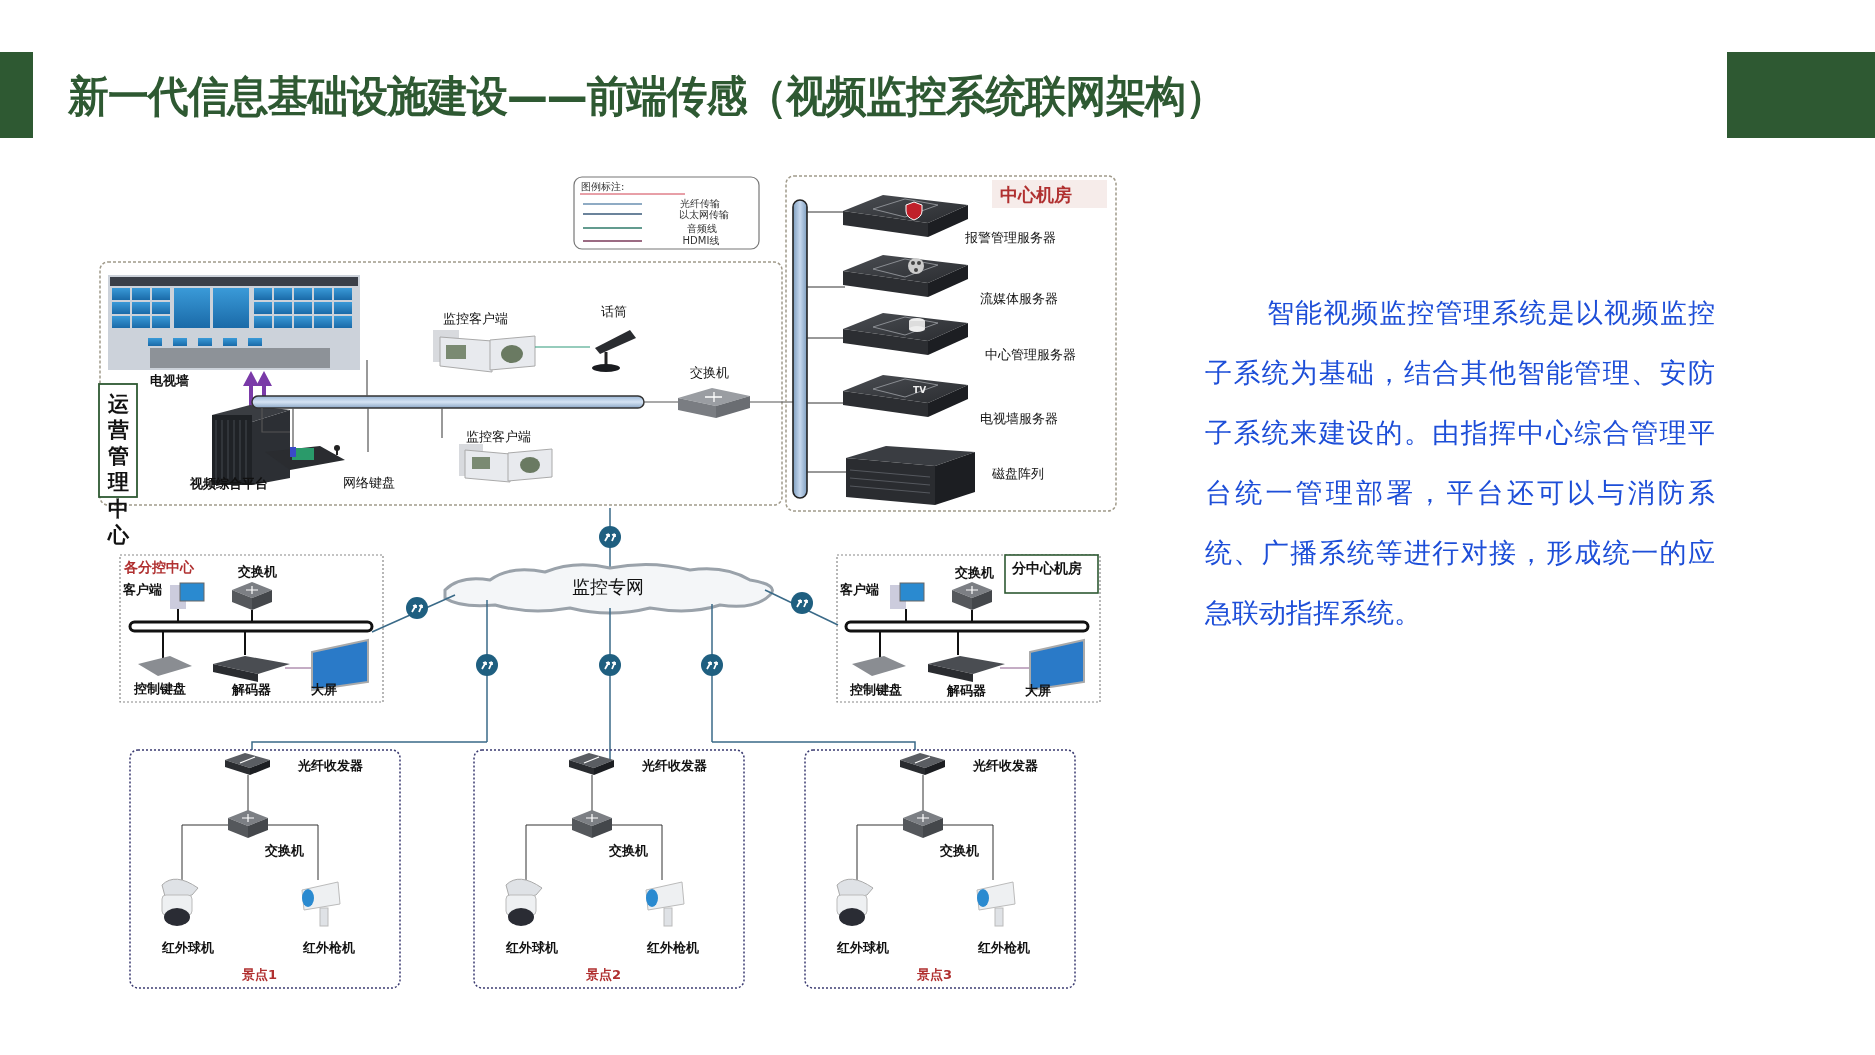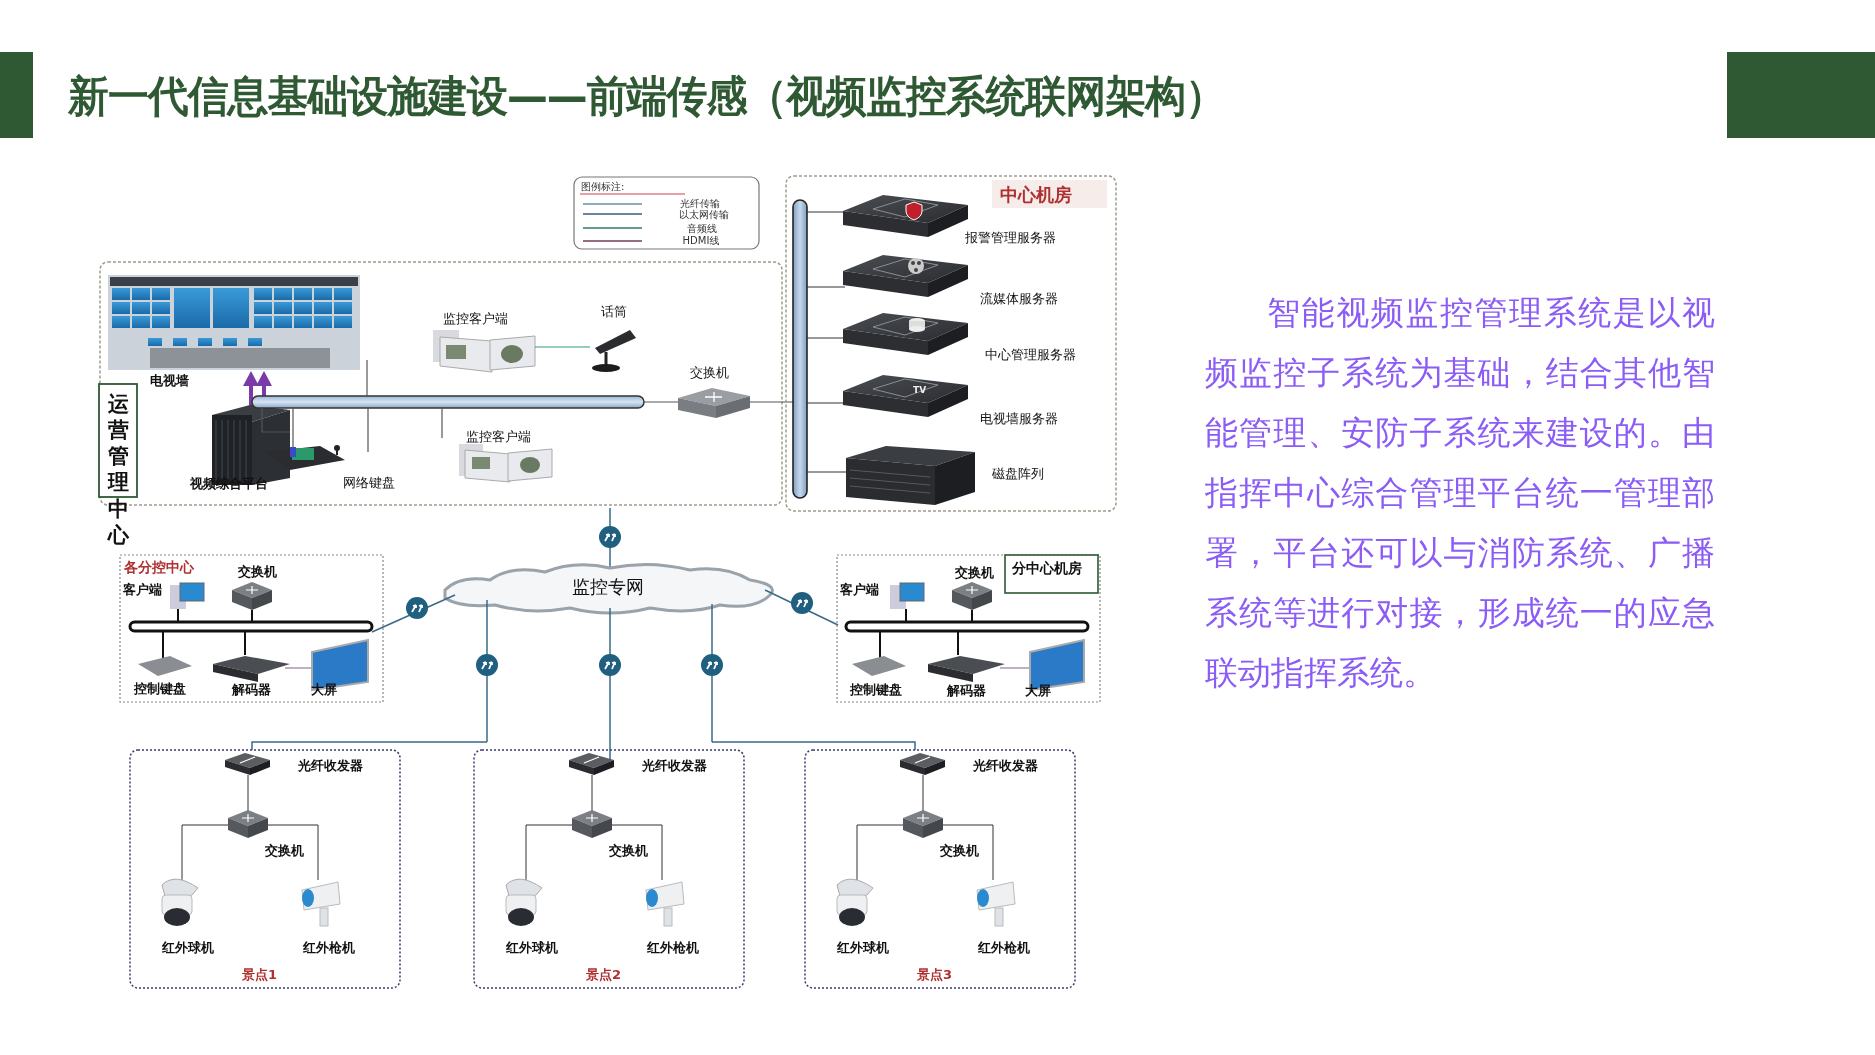--- a/index.html
+++ b/index.html
@@ -2,21 +2,21 @@
 <html><head>
 <meta charset="utf-8">
 <style>
   * { box-sizing: border-box; margin: 0; padding: 0; }
   html, body { width: 1875px; height: 1055px; background: #ffffff; overflow: hidden; }
   body { position: relative; font-family: "DejaVu Sans", "Liberation Sans", sans-serif; color: #111; }
   .abs { position: absolute; }
   .left-bar { left: 0; top: 52px; width: 33px; height: 86px; background: #2e5932; }
   .right-bar { left: 1727px; top: 52px; width: 148px; height: 86px; background: #2e5932; }
   .title { left: 68px; top: 68px; font-size: 43px; font-weight: bold; color: #2e5932; letter-spacing: -1px; white-space: nowrap; transform: scaleX(0.95); transform-origin: left; }
-  .paragraph { left: 1205px; top: 283px; width: 510px; font-size: 33px; line-height: 60px; color: #8b5cf6; text-indent: 62px; text-align: justify; }
+  .paragraph { left: 1205px; top: 283px; width: 510px; font-size: 27px; line-height: 60px; color: #1d4ed8; text-indent: 62px; text-align: justify; }
   .diagram { left: 0; top: 0; width: 1875px; height: 1055px; }
   .lbl { font-family: "DejaVu Sans", sans-serif; font-size: 13px; fill: #111; }
   .lbl-b { font-family: "DejaVu Sans", sans-serif; font-size: 13px; font-weight: bold; fill: #111; }
   .lbl-red { font-family: "DejaVu Sans", sans-serif; font-size: 14px; font-weight: bold; fill: #b03030; }
   .vtext { font-family: "DejaVu Sans", sans-serif; font-size: 21px; font-weight: bold; fill: #111; }
   .legend-text { font-family: "DejaVu Sans", sans-serif; font-size: 10px; fill: #333; }
 </style>
 </head>
 <body>
 

